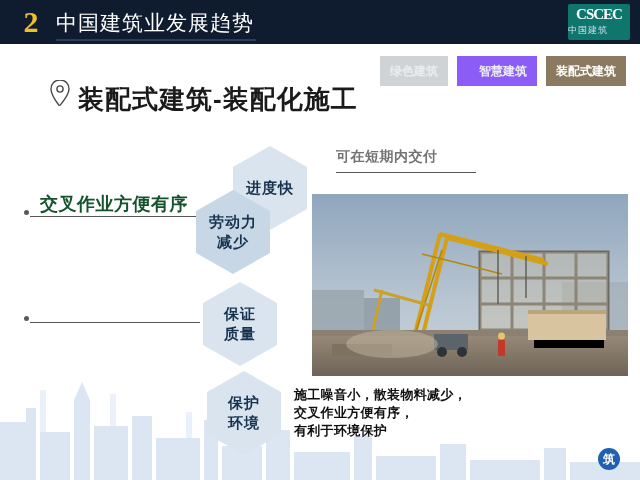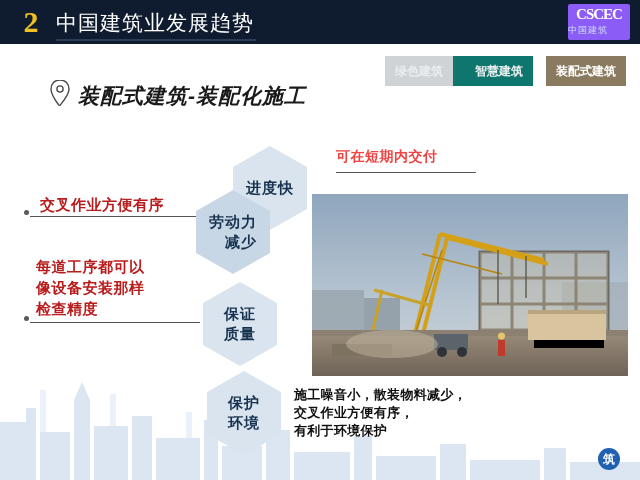--- a/index.html
+++ b/index.html
@@ -23,87 +23,87 @@
   }
   .header-title{
     position:absolute;left:56px;top:9px;
     color:#ffffff;font-size:21px;font-weight:normal;letter-spacing:1px;
   }
   .header-rule{
     position:absolute;left:56px;top:39px;width:200px;height:2px;background:#2b3c55;
   }
   .logo{
     position:absolute;right:10px;top:4px;width:62px;height:36px;
-    background:#8b5cf6;border-radius:2px;
+    background:#0f766e;border-radius:2px;
   }
   .logo .logo-mark{
     position:absolute;left:0;top:2px;width:62px;height:18px;
     color:#ffffff;font-size:15px;font-weight:bold;text-align:center;
     font-family:"Liberation Serif", serif;letter-spacing:-1px;
   }
   .logo .logo-text{
     position:absolute;left:0;top:20px;width:40px;
     color:#cfe0f5;font-size:9px;text-align:center;letter-spacing:1px;
   }
 
   
   .skyline{position:absolute;left:0;bottom:0;width:640px;height:120px;}
 
   
-  .tabs{position:absolute;right:14px;top:56px;height:30px;display:flex;}
+  .tabs{position:absolute;right:14px;top:56px;height:30px;display:flex;gap:9px;}
   .tab{
     height:30px;line-height:30px;padding:0 10px;
     font-size:12px;color:#ffffff;font-weight:bold;text-align:center;
   }
   .tab.t1{background:#cfd3d6;color:#e9edf0;}
-  .tab.t2{background:#0f766e;color:#eef1f3;padding-left:22px;}
-  .tab.t3{background:#8a7a5f;color:#ffffff;margin-left:13px;}
+  .tab.t2{background:#8b5cf6;color:#eef1f3;padding-left:22px;}
+  .tab.t3{background:#8a7a5f;color:#ffffff;}
 
   
   .pin{
     position:absolute;left:50px;top:80px;width:20px;height:26px;
   }
   .section-title{
     position:absolute;left:78px;top:82px;
-    font-size:21px;font-weight:bold;color:#1a1a1a;letter-spacing:1px;font-style:italic;
+    font-size:26px;font-weight:bold;color:#1a1a1a;letter-spacing:1px;
   }
 
   
   .ltext{
-    position:absolute;font-size:15px;font-weight:bold;color:#b91c1c;
+    position:absolute;font-size:18px;font-weight:bold;color:#14532d;
     line-height:21px;letter-spacing:0.5px;
   }
   .ltext.l1{left:40px;top:194px;}
   .ltext.l2{left:36px;top:256px;width:160px;}
   .dot{
     position:absolute;width:5px;height:5px;border-radius:50%;background:#5a5a5a;
   }
   .dot.d1{left:24px;top:210px;}
   .dot.d2{left:24px;top:316px;}
   .hline{position:absolute;height:1px;background:#555;}
   .hline.h1{left:30px;top:216px;width:170px;}
   .hline.h2{left:30px;top:322px;width:170px;}
 
   
   .hex{
     position:absolute;width:74px;height:84px;
     background:#d9e4ef;
     clip-path:polygon(50% 0%,100% 25%,100% 75%,50% 100%,0% 75%,0% 25%);
     color:#16324f;font-size:15px;font-weight:bold;
     display:flex;align-items:center;justify-content:center;
-    text-align:right;line-height:20px;letter-spacing:1px;
+    text-align:center;line-height:20px;letter-spacing:1px;
   }
   .hex.hx1{left:233px;top:146px;}
   .hex.hx2{left:196px;top:190px;background:#c8d7e6;}
   .hex.hx3{left:203px;top:282px;}
   .hex.hx4{left:207px;top:371px;}
 
   
   .rtext{
-    position:absolute;font-size:14px;font-weight:bold;color:#ef4444;
+    position:absolute;font-size:14px;font-weight:bold;color:#737373;
     letter-spacing:0.5px;
   }
   .rtext.r1{left:336px;top:148px;}
   .rline{position:absolute;height:1px;background:#555;}
   .rline.rl1{left:336px;top:172px;width:140px;}
 
   .bottom-text{
     position:absolute;left:294px;top:386px;width:250px;
     font-size:13px;font-weight:bold;color:#101010;line-height:18px;
     letter-spacing:0.3px;
@@ -182,25 +182,20 @@
     <circle cx="10" cy="9" r="3.1" fill="#ffffff" stroke="#4a4a4a" stroke-width="1.4"></circle>
   </svg>
   <div class="section-title">装配式建筑-装配化施工</div>
 
   <div class="dot d1"></div>
   <div class="hline h1"></div>
   <div class="dot d2"></div>
   <div class="hline h2"></div>
 
   <div class="ltext l1">交叉作业方便有序</div>
-  <div class="ltext l2">
-    <div>每道工序都可以</div>
-    <div>像设备安装那样</div>
-    <div>检查精度</div>
-  </div>
 
   <div class="hex hx1">
     <div>进度快</div>
   </div>
   <div class="hex hx3">
     <div>
       <div>保证</div>
       <div>质量</div>
     </div>
   </div>

